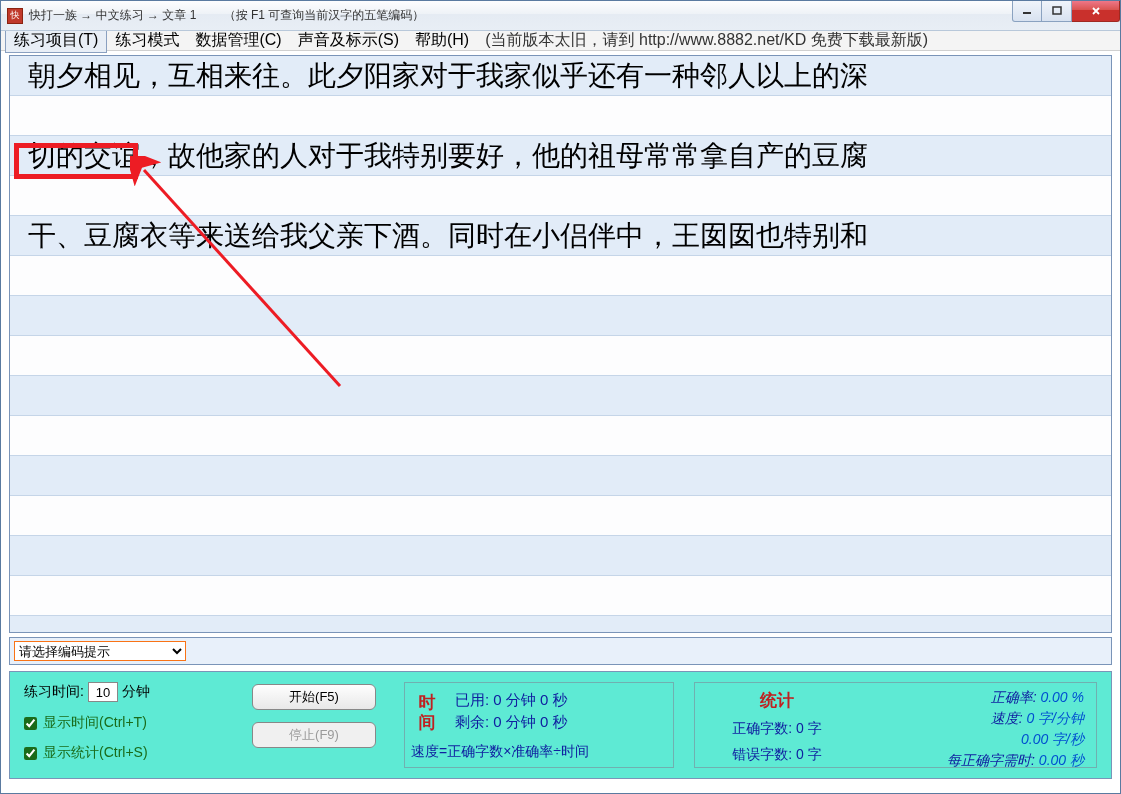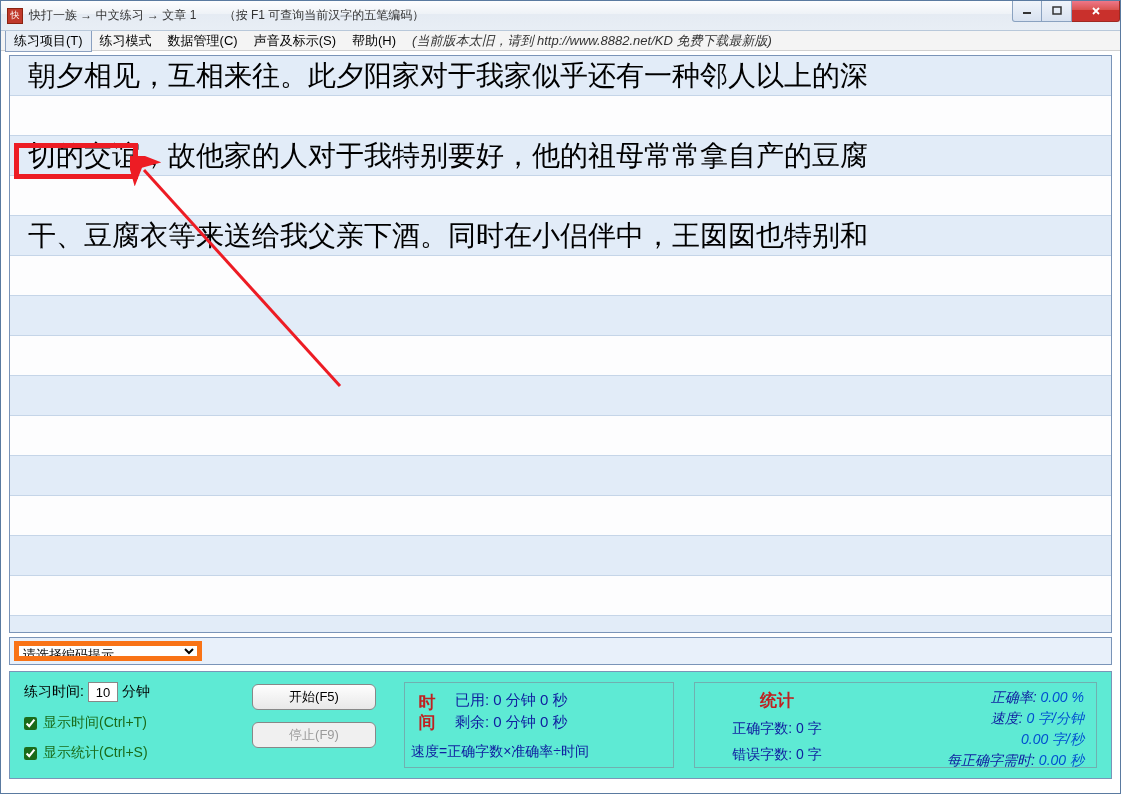--- a/index.html
+++ b/index.html
@@ -71,35 +71,34 @@
   color: #fff;
 }
 .win-btn svg { width: 12px; height: 10px; }
 .menubar {
   height: 20px;
   background: #f4f4f4;
   border-bottom: 1px solid #d0d0d0;
   display: flex;
   align-items: center;
   padding: 0 4px;
-  font-size: 13px;
+  font-size: 16px;
   gap: 0;
 }
 .menu-item {
   padding: 1px 8px;
   cursor: default;
 }
 .menu-item.first {
   border: 1px solid #8aa0c0;
   background: #e8eef6;
 }
 .menu-status {
   padding-left: 8px;
   color: #333;
-  font-style: italic;
 }
 .practice-area {
   margin: 4px 8px 0 8px;
   border: 1px solid #7a94b8;
   background: #e2ecf8;
   height: 578px;
   position: relative;
   overflow: hidden;
 }
 .text-row {
@@ -138,22 +137,22 @@
   border: 1px solid #7a94b8;
   background: #e8f0fa;
   height: 28px;
   display: flex;
   align-items: center;
   padding: 0 4px;
 }
 .hint-select {
   font-size: 13px;
   height: 20px;
-  width: 188px;
-  border: 5px solid #f97316;
+  width: 172px;
+  border: 1px solid #f97316;
   background: #fff;
   font-family: "SimSun", serif;
 }
 .bottom-panel {
   margin: 6px 8px 0 8px;
   border: 1px solid #7a94b8;
   background: #5eead4;
   height: 108px;
   display: flex;
   padding: 10px 14px;

